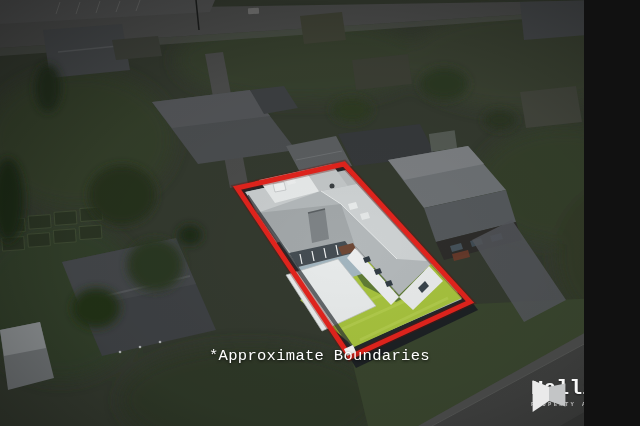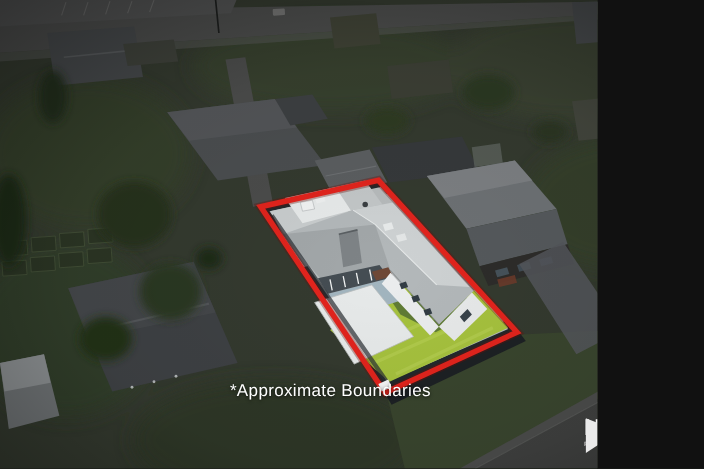--- a/index.html
+++ b/index.html
@@ -1,19 +1,19 @@
 <!DOCTYPE html>
 <html style="--background-dark: #343a2f; --boundary-red: #e2241d; --lawn-green: #a6c23e; --lawn-shadow-green: #597434; --roof-gray: #b3b8ba; --concrete-white: #e7eaea; --patio-blue-gray: #a2b5bf; --text-white: #ffffff; --tagline-gray: #c2c2c2;"><head>
 <meta charset="utf-8">
 <style>
   html,body{margin:0;padding:0;background:#111;}
   .stage{
-    position:relative;width:543px;height:426px;overflow:hidden;
+    position:relative;width:584px;height:426px;overflow:hidden;
     background:var(--background-dark,#343a2f);
-    font-family:Liberation Sans, sans-serif;
+    font-family:Liberation Mono, monospace;
   }
   .stage svg{display:block;position:absolute;left:0;top:0;}
   .cls-base{fill:var(--background-dark,#343a2f);}
   .cls-roof{fill:var(--roof-gray,#b3b8ba);}
   .cls-concrete{fill:var(--concrete-white,#e7eaea);}
   .cls-lawn{fill:var(--lawn-green,#a6c23e);}
   .cls-lawn-shadow{fill:var(--lawn-shadow-green,#597434);}
   .cls-patio{fill:var(--patio-blue-gray,#a2b5bf);}
   .cls-boundary{fill:none;stroke:var(--boundary-red,#e2241d);stroke-width:5;stroke-linejoin:miter;}
   .cls-boundary-glow{fill:none;stroke:#6d100c;stroke-width:8;opacity:.35;stroke-linejoin:miter;}

